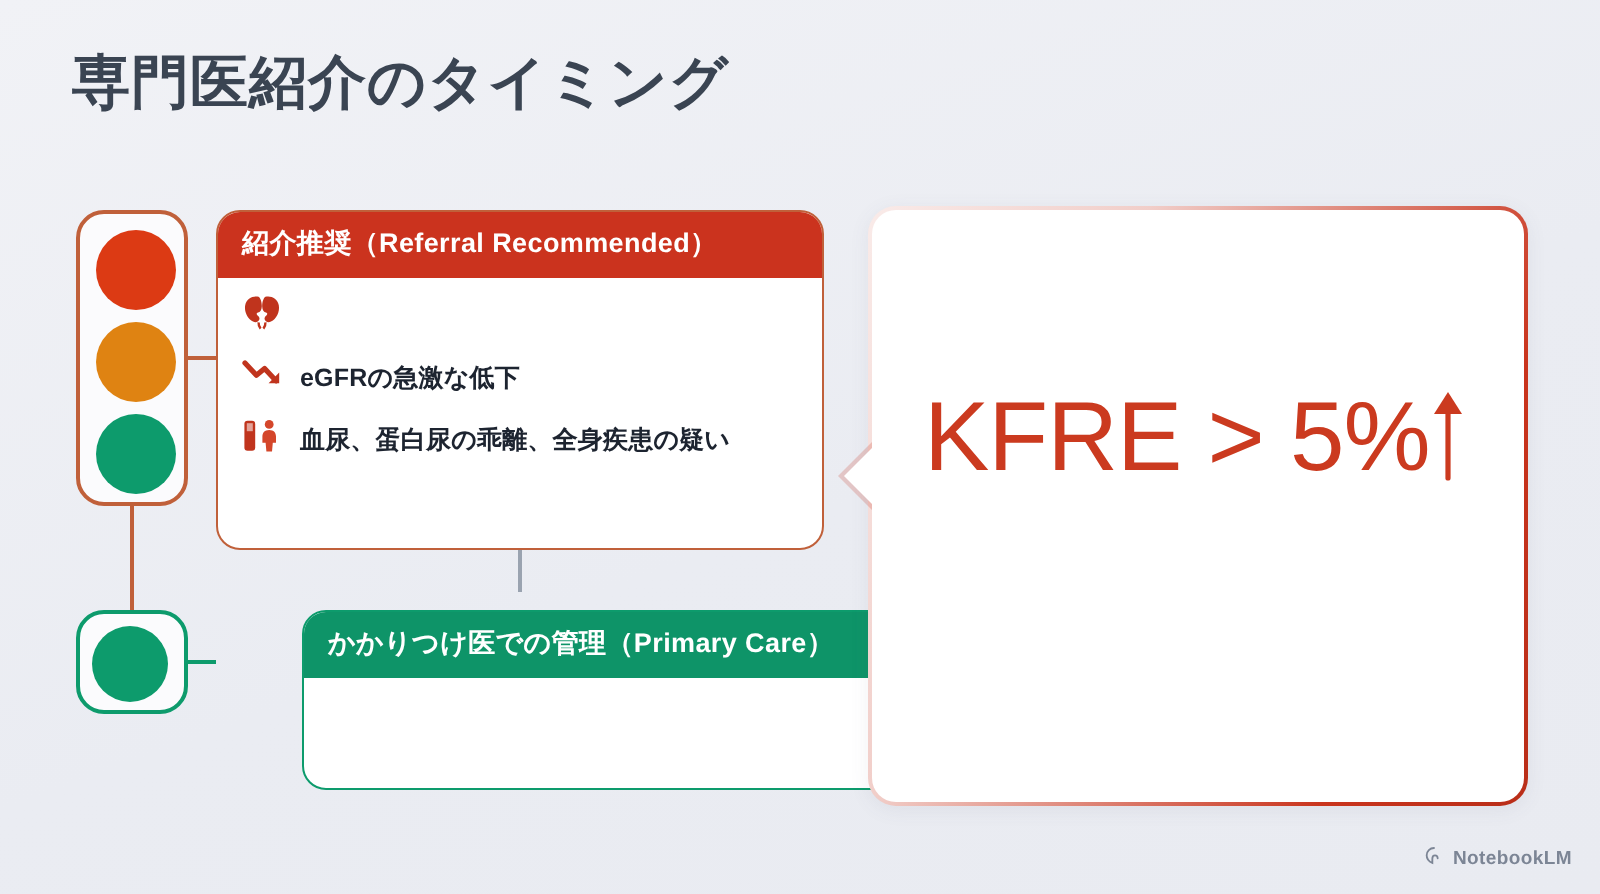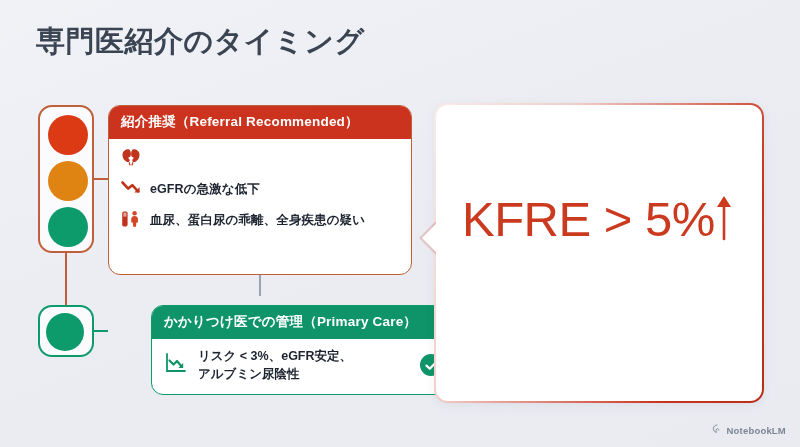--- a/index.html
+++ b/index.html
@@ -150,38 +150,20 @@
         </span>
         <span class="txt">血尿、蛋白尿の乖離、全身疾患の疑い</span>
       </div>
 
 
     </div>
   </div>
 
   <div class="card card-green">
     <div class="hd">かかりつけ医での管理（Primary Care）</div>
-    <div class="body">
-      <span>
-        <svg width="24" height="22" viewBox="0 0 24 22">
-          <path d="M3 2 L3 19 L21 19" stroke="#0e9468" stroke-width="1.8" fill="none" stroke-linecap="round"></path>
-          <path d="M5.5 8.5 L9.5 12.5 L13 9 L18 15" stroke="#0e9468" stroke-width="2.2" fill="none" stroke-linecap="round" stroke-linejoin="round"></path>
-          <path d="M19.2 11 L19.2 16 L14.4 16 Z" fill="#0e9468"></path>
-        </svg>
-      </span>
-      <span class="txt">
-        <span>リスク &lt; 3%、eGFR安定、</span><br>
-        <span>アルブミン尿陰性</span>
-      </span>
-      <span class="check">
-        <svg width="13" height="11" viewBox="0 0 13 11">
-          <path d="M1.5 5.6 L4.8 8.8 L11.2 2" stroke="#ffffff" stroke-width="2.2" fill="none" stroke-linecap="round" stroke-linejoin="round"></path>
-        </svg>
-      </span>
-    </div>
   </div>
 
   <div class="callout">
     <div class="notch-b"></div>
     <div class="notch"></div>
     <div class="kfre">
       <span>KFRE &gt; 5%</span>
       <span style="margin-left:-2px;margin-top:2px;">
         <svg width="22" height="48" viewBox="0 0 22 48">
           <path d="M11 46 L11 6" stroke="#cb3a1f" stroke-width="2.6" stroke-linecap="round"></path>

